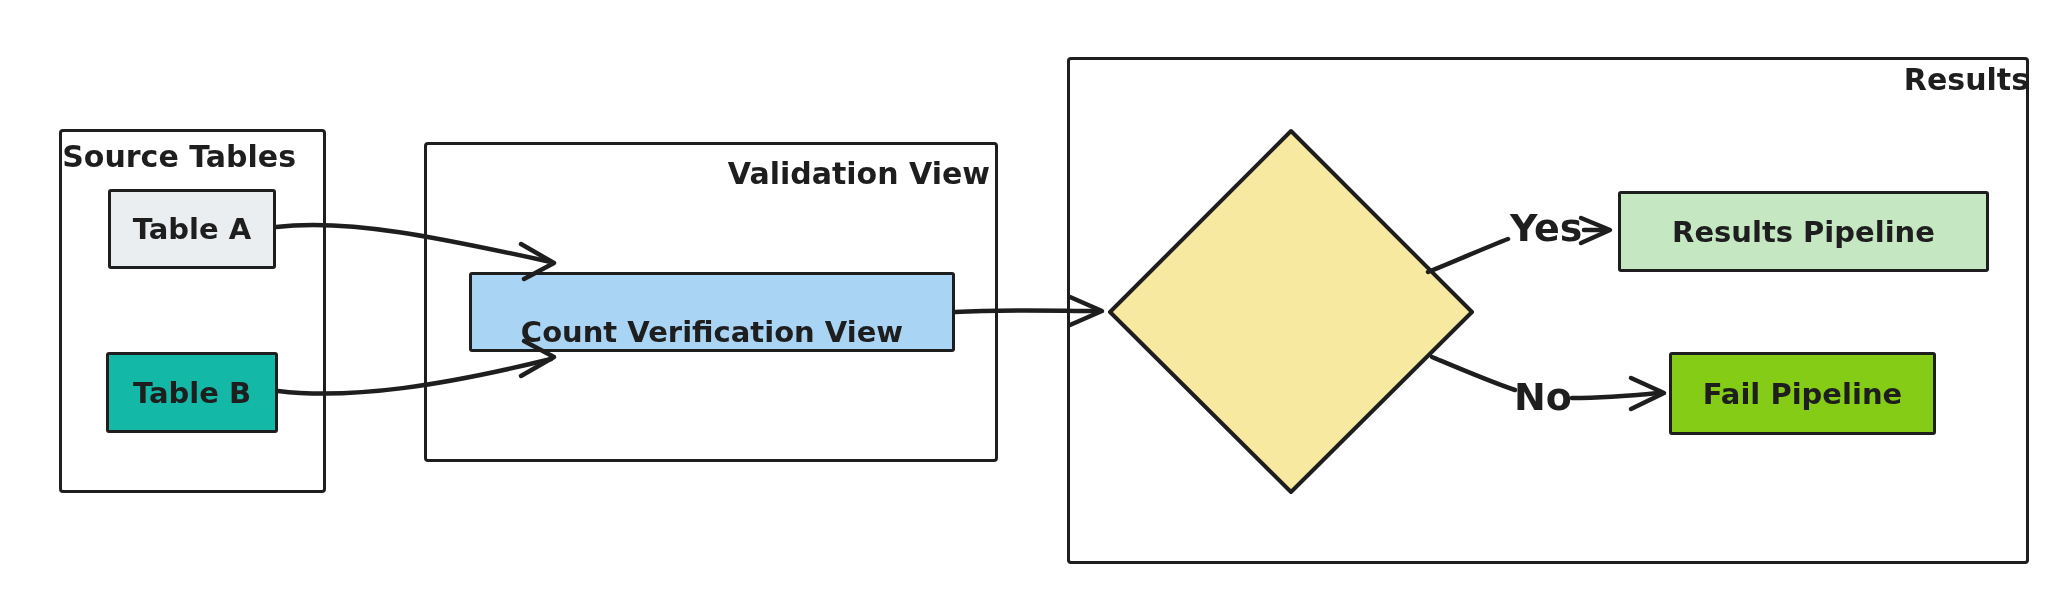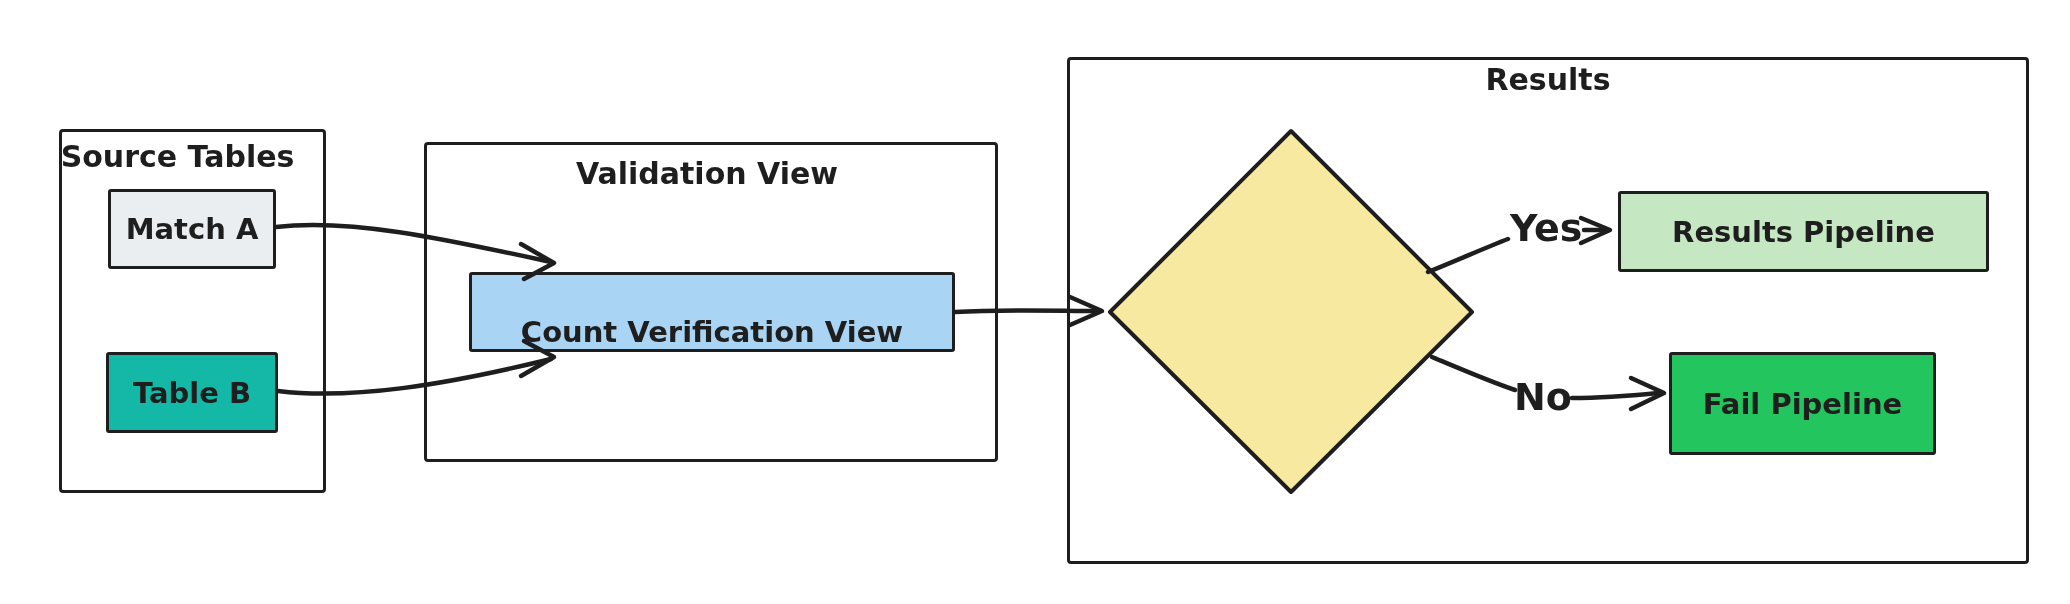--- a/index.html
+++ b/index.html
@@ -2,21 +2,21 @@
 <html><head>
 <meta charset="utf-8">
 <style>
   html,body{margin:0;padding:0;background:#ffffff;}
   .canvas{
     position:relative;width:2070px;height:604px;background:#ffffff;
     font-family:"DejaVu Sans","Liberation Sans",sans-serif;color:#1e1e1e;overflow:hidden;
   }
   .overlay{position:absolute;left:0;top:0;width:2070px;height:604px;pointer-events:none;}
   .container{position:absolute;border:3.5px solid #1e1e1e;border-radius:4px;background:transparent;box-sizing:border-box;}
-  .group-title{position:absolute;text-align:center;font-size:30px;font-weight:bold;line-height:36px;white-space:nowrap;}
+  .group-title{position:absolute;text-align:right;font-size:30px;font-weight:bold;line-height:36px;white-space:nowrap;}
   .node{
     position:absolute;border:3.5px solid #1e1e1e;border-radius:3px;box-sizing:border-box;
     display:flex;align-items:center;justify-content:center;
     font-size:29px;font-weight:bold;white-space:nowrap;
   }
   .diamond-label{
     position:absolute;text-align:center;font-size:30px;font-weight:bold;line-height:42px;
   }
   .edge-label{position:absolute;text-align:center;font-size:38px;font-weight:bold;line-height:32px;white-space:nowrap;}
   .stroke-path{stroke:#1e1e1e;stroke-width:4.5;fill:none;stroke-linecap:round;stroke-linejoin:round;}
@@ -30,36 +30,36 @@
   <div class="container" style="left:59px;top:129px;width:267px;height:364px;"></div>
   <div class="group-title" style="left:59px;top:139px;width:237px;">Source Tables</div>
 
   <div class="container" style="left:424px;top:142px;width:574px;height:320px;"></div>
   <div class="group-title" style="left:424px;top:156px;width:566px;">Validation View</div>
 
   <div class="container" style="left:1067px;top:57px;width:962px;height:507px;"></div>
   <div class="group-title" style="left:1067px;top:62px;width:962px;">Results</div>
 
   <div class="node" style="left: 108px; top: 189px; width: 168px; height: 80px; background-color: rgb(235, 238, 240);">
-    <span>Match A</span>
+    <span>Table A</span>
   </div>
 
   <div class="node" style="left: 106px; top: 352px; width: 172px; height: 81px; background-color: #14b8a6;">
     <span>Table B</span>
   </div>
 
   <div class="node" style="left: 469px; top: 272px; width: 486px; height: 80px; background-color: rgb(169, 212, 244); align-items: flex-end;">
     <span>Count Verification View</span>
   </div>
 
   <div class="node" style="left: 1618px; top: 191px; width: 371px; height: 81px; background-color: rgb(197, 232, 194);">
     <span>Results Pipeline</span>
   </div>
 
-  <div class="node" style="left: 1669px; top: 352px; width: 267px; height: 103px; background-color: #22c55e;">
+  <div class="node" style="left: 1669px; top: 352px; width: 267px; height: 83px; background-color: #84cc16;">
     <span>Fail Pipeline</span>
   </div>
 
   <svg class="overlay" viewBox="0 0 2070 604">
 
     <polygon class="shape-path" points="1110,312 1291,131 1472,312 1291,492" fill="#f8e9a1"></polygon>
 
     <path class="stroke-path" d="M 276 227 C 350 218, 445 239, 551 262"></path>
     <path class="stroke-path" d="M 521 244 L 554 263 L 524 279"></path>
 

